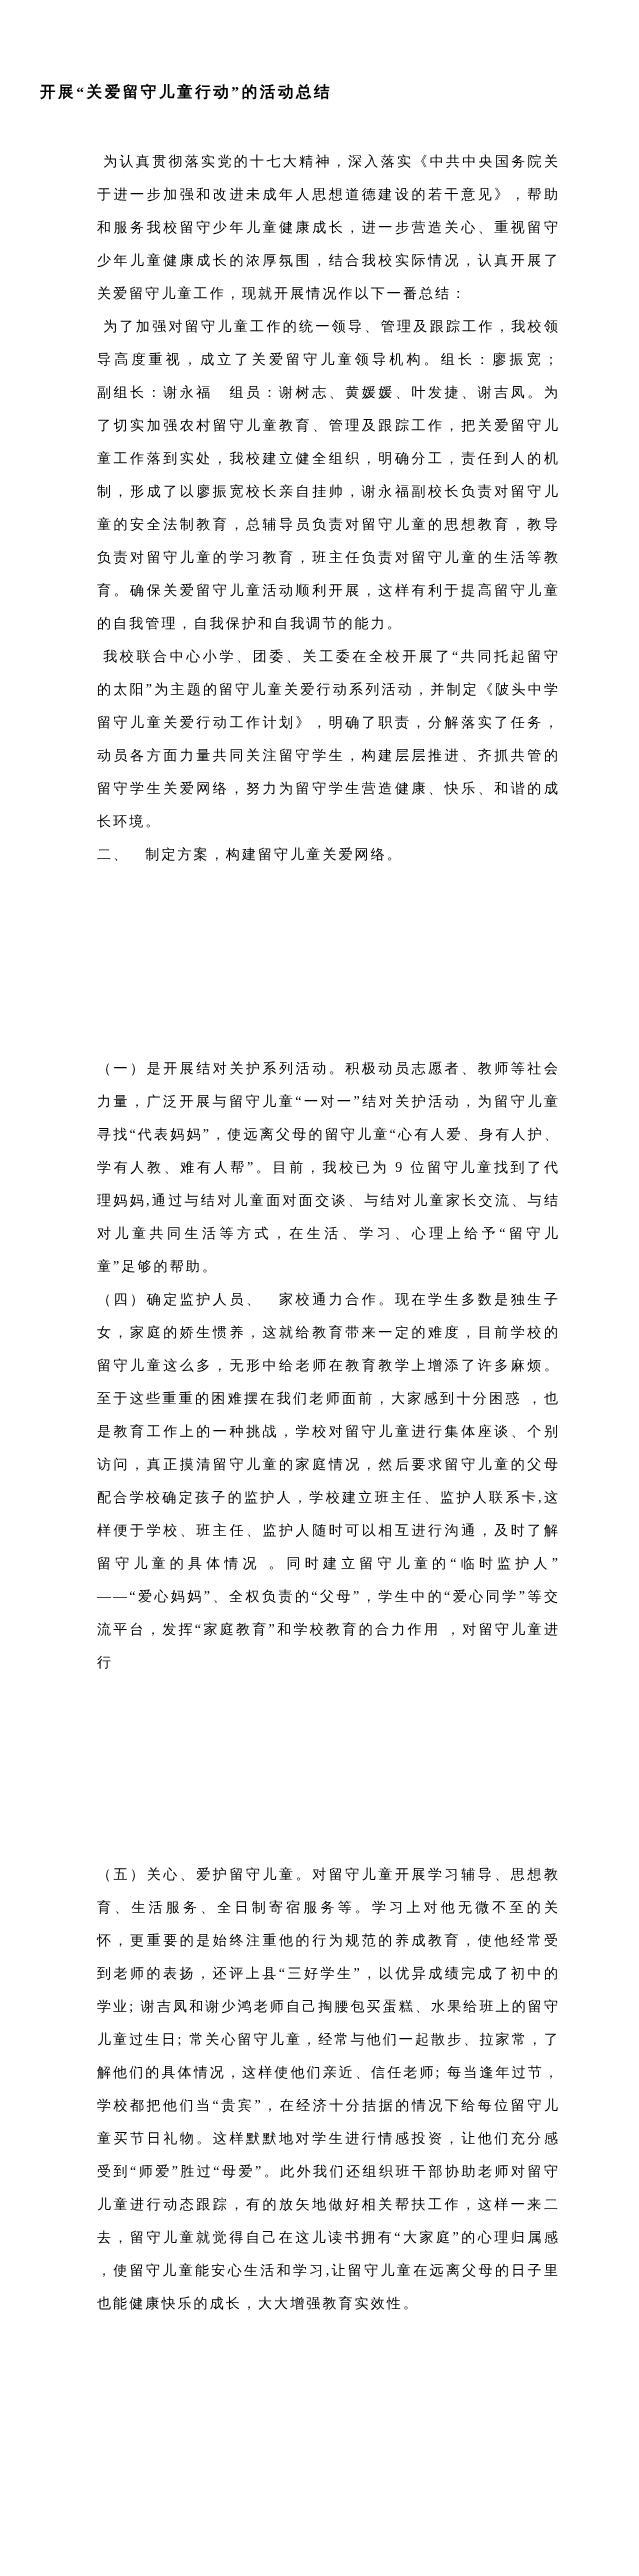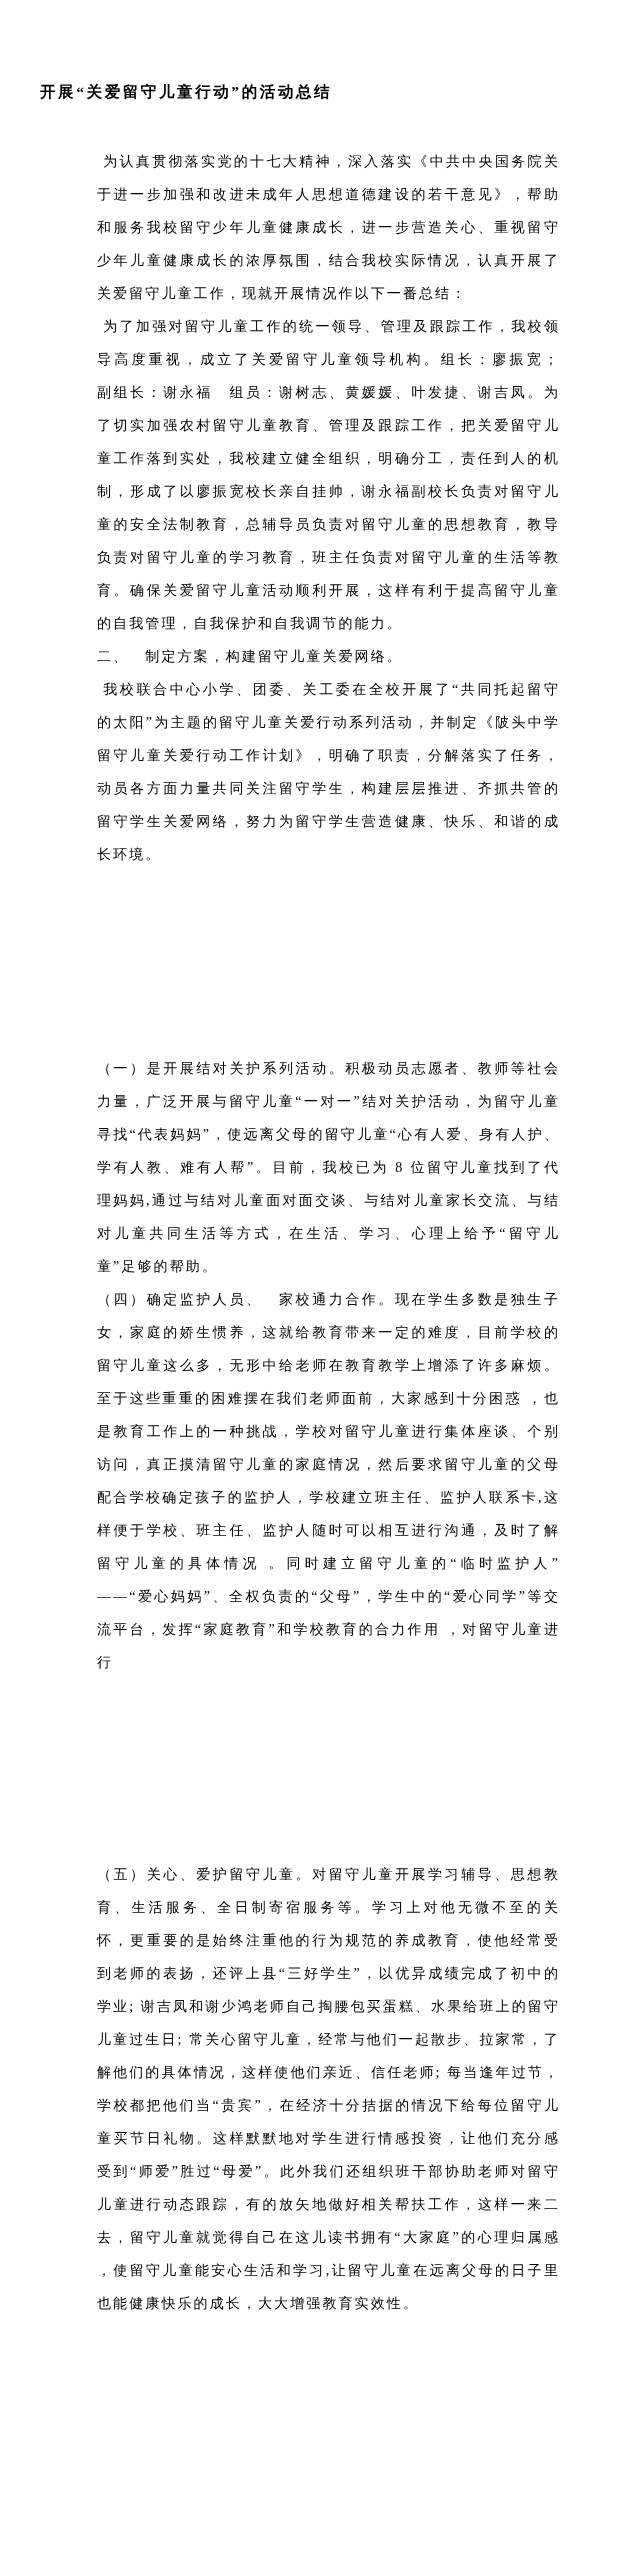--- a/index.html
+++ b/index.html
@@ -53,28 +53,28 @@
 
   <div class="doc-title">开展“关爱留守儿童行动”的活动总结</div>
 
   <div class="content">
 
     <p class="para indent">为认真贯彻落实党的十七大精神，深入落实《中共中央国务院关于进一步加强和改进未成年人思想道德建设的若干意见》，帮助和服务我校留守少年儿童健康成长，进一步营造关心、重视留守少年儿童健康成长的浓厚氛围，结合我校实际情况，认真开展了关爱留守儿童工作，现就开展情况作以下一番总结：</p>
 
 
     <p class="para indent">为了加强对留守儿童工作的统一领导、管理及跟踪工作，我校领导高度重视，成立了关爱留守儿童领导机构。组长：廖振宽；　副组长：谢永福　组员：谢树志、黄媛媛、叶发捷、谢吉凤。为了切实加强农村留守儿童教育、管理及跟踪工作，把关爱留守儿童工作落到实处，我校建立健全组织，明确分工，责任到人的机制，形成了以廖振宽校长亲自挂帅，谢永福副校长负责对留守儿童的安全法制教育，总辅导员负责对留守儿童的思想教育，教导负责对留守儿童的学习教育，班主任负责对留守儿童的生活等教育。确保关爱留守儿童活动顺利开展，这样有利于提高留守儿童的自我管理，自我保护和自我调节的能力。</p>
 
+    <p class="para indent">我校联合中心小学、团委、关工委在全校开展了“共同托起留守的太阳”为主题的留守儿童关爱行动系列活动，并制定《陂头中学留守儿童关爱行动工作计划》，明确了职责，分解落实了任务，动员各方面力量共同关注留守学生，构建层层推进、齐抓共管的留守学生关爱网络，努力为留守学生营造健康、快乐、和谐的成长环境。</p>
+
     <p class="para">二、　制定方案，构建留守儿童关爱网络。</p>
-
-    <p class="para indent">我校联合中心小学、团委、关工委在全校开展了“共同托起留守的太阳”为主题的留守儿童关爱行动系列活动，并制定《陂头中学留守儿童关爱行动工作计划》，明确了职责，分解落实了任务，动员各方面力量共同关注留守学生，构建层层推进、齐抓共管的留守学生关爱网络，努力为留守学生营造健康、快乐、和谐的成长环境。</p>
 
 
     <div class="spacer-a"></div>
 
-    <p class="para">（一）是开展结对关护系列活动。积极动员志愿者、教师等社会力量，广泛开展与留守儿童“一对一”结对关护活动，为留守儿童寻找“代表妈妈”，使远离父母的留守儿童“心有人爱、身有人护、学有人教、难有人帮”。目前，我校已为 8 位留守儿童找到了代理妈妈,通过与结对儿童面对面交谈、与结对儿童家长交流、与结对儿童共同生活等方式，在生活、学习、心理上给予“留守儿童”足够的帮助。</p>
+    <p class="para">（一）是开展结对关护系列活动。积极动员志愿者、教师等社会力量，广泛开展与留守儿童“一对一”结对关护活动，为留守儿童寻找“代表妈妈”，使远离父母的留守儿童“心有人爱、身有人护、学有人教、难有人帮”。目前，我校已为 9 位留守儿童找到了代理妈妈,通过与结对儿童面对面交谈、与结对儿童家长交流、与结对儿童共同生活等方式，在生活、学习、心理上给予“留守儿童”足够的帮助。</p>
 
 
 
     <p class="para">（四）确定监护人员、　家校通力合作。现在学生多数是独生子女，家庭的娇生惯养，这就给教育带来一定的难度，目前学校的留守儿童这么多，无形中给老师在教育教学上增添了许多麻烦。至于这些重重的困难摆在我们老师面前，大家感到十分困惑 ，也是教育工作上的一种挑战，学校对留守儿童进行集体座谈、个别访问，真正摸清留守儿童的家庭情况，然后要求留守儿童的父母配合学校确定孩子的监护人，学校建立班主任、监护人联系卡,这样便于学校、班主任、监护人随时可以相互进行沟通，及时了解留守儿童的具体情况 。同时建立留守儿童的“临时监护人” ——“爱心妈妈”、全权负责的“父母”，学生中的“爱心同学”等交流平台，发挥“家庭教育”和学校教育的合力作用 ，对留守儿童进行</p>
 
     <div class="spacer-b"></div>
 
 
     <p class="para">（五）关心、爱护留守儿童。对留守儿童开展学习辅导、思想教育、生活服务、全日制寄宿服务等。学习上对他无微不至的关怀，更重要的是始终注重他的行为规范的养成教育，使他经常受到老师的表扬，还评上县“三好学生”，以优异成绩完成了初中的学业; 谢吉凤和谢少鸿老师自己掏腰包买蛋糕、水果给班上的留守儿童过生日; 常关心留守儿童，经常与他们一起散步、拉家常，了解他们的具体情况，这样使他们亲近、信任老师; 每当逢年过节，学校都把他们当“贵宾”，在经济十分拮据的情况下给每位留守儿童买节日礼物。这样默默地对学生进行情感投资，让他们充分感受到“师爱”胜过“母爱”。此外我们还组织班干部协助老师对留守儿童进行动态跟踪，有的放矢地做好相关帮扶工作，这样一来二去，留守儿童就觉得自己在这儿读书拥有“大家庭”的心理归属感 ，使留守儿童能安心生活和学习,让留守儿童在远离父母的日子里也能健康快乐的成长，大大增强教育实效性。</p>
 

